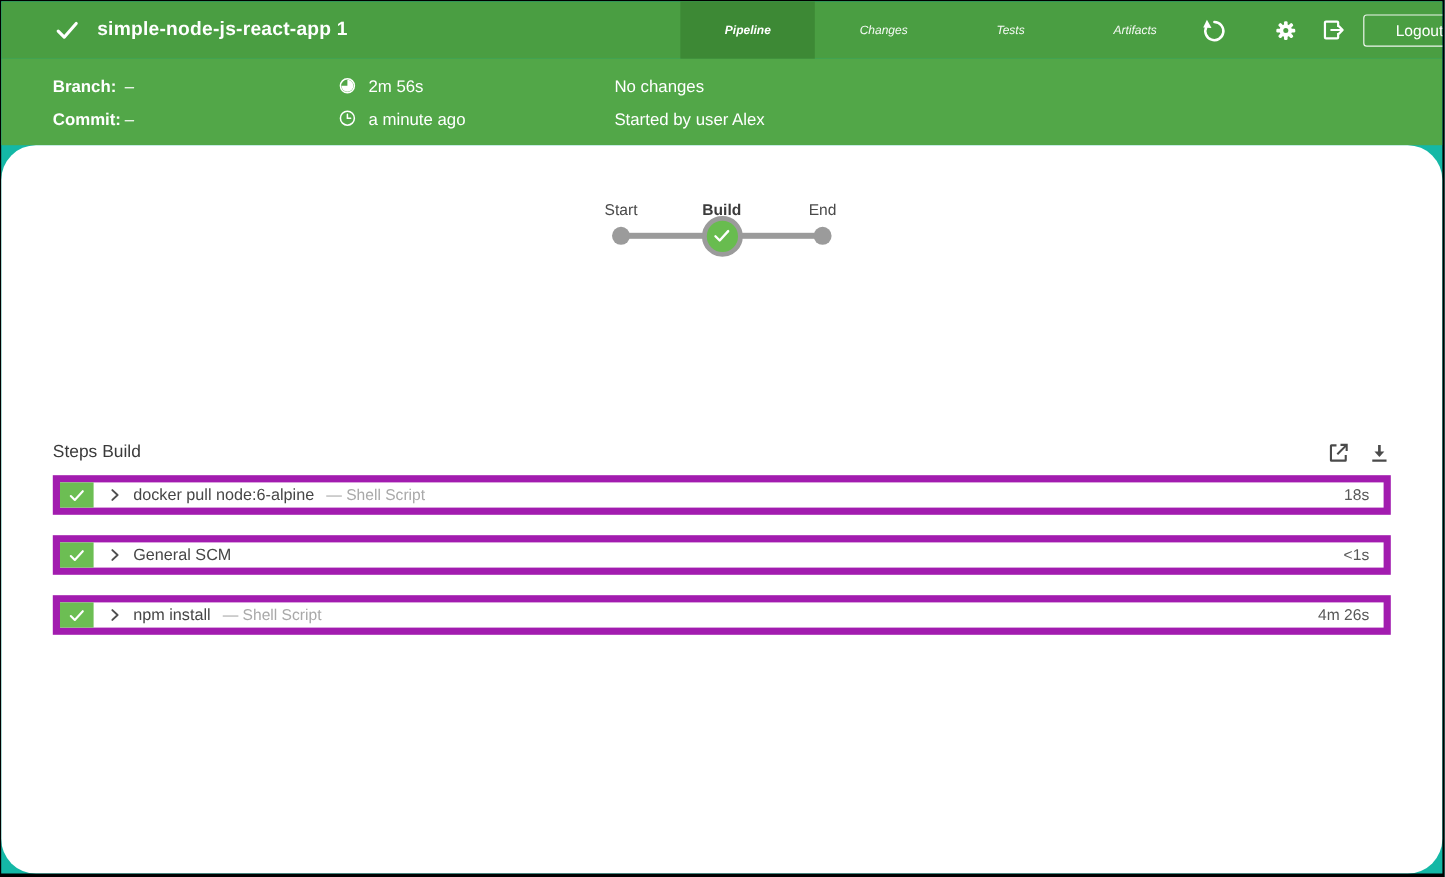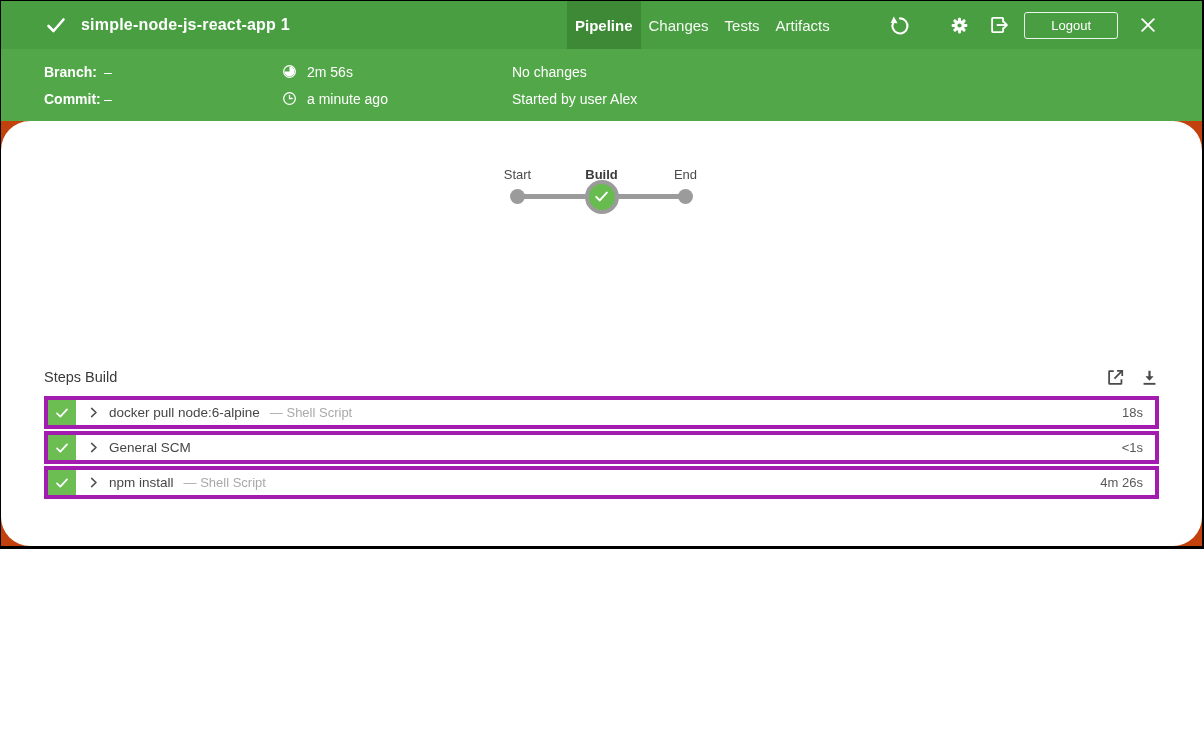--- a/index.html
+++ b/index.html
@@ -1,28 +1,28 @@
 <!DOCTYPE html>
 <html><head>
 <meta charset="utf-8">
 <style>
   * { margin:0; padding:0; box-sizing:border-box; }
   html,body { width:1204px; height:731px; }
   body { font-family:"Liberation Sans", sans-serif; background:#fff; }
 
-  .window { width:1204px; height:549px; border:1px solid #000; border-right-width:2px;
-            border-bottom-width:3px; display:flex; flex-direction:column; background:#c2410c; overflow:hidden; }
+  .window { width:1204px; height:731px; border:1px solid #000; border-right-width:2px;
+            border-bottom-width:3px; display:flex; flex-direction:column; background:#14b8a6; overflow:hidden; }
 
   
   .topbar { height:48px; background:#4a9e42; display:flex; align-items:stretch; color:#fff; flex-shrink:0; }
   .title-area { display:flex; align-items:center; padding-left:43px; gap:13px; width:566px; flex-shrink:0; }
   .title { font-size:16px; font-weight:bold; letter-spacing:.2px; white-space:nowrap; }
   .tabs { display:flex; align-items:stretch; }
-  .tab { display:flex; align-items:center; padding:0 8px; font-size:15px; color:rgba(255,255,255,.95);
-         cursor:pointer; white-space:nowrap; }
+  .tab { display:flex; align-items:center; padding:0 37px; font-size:10px; color:rgba(255,255,255,.95);
+         cursor:pointer; white-space:nowrap;font-style:italic; }
   .tab.active { background:#3d8935; font-weight:bold; color:#fff; }
   .actions { margin-left:auto; display:flex; align-items:center; padding-right:44px; }
   .iconbtn { display:flex; align-items:center; justify-content:center; cursor:pointer; background:none; border:none; }
   .btn-refresh { margin-right:38px; }
   .btn-gear { margin-right:18px; }
   .btn-exit { margin-right:14px; }
   .logout-btn { margin-right:20px; background:transparent; border:1px solid rgba(255,255,255,.9);
                 border-radius:3px; color:#fff; font-family:inherit; font-size:13px; padding:6px 26px;
                 cursor:pointer; line-height:1; }
 
@@ -48,21 +48,21 @@
   .gdot-start { left:13.5px; } .gdot-end { left:181.5px; }
   .gnode-build { position:absolute; left:88px; top:12.5px; width:34px; height:34px; border-radius:50%;
                  background:#68bc4f; border:4px solid #9b9b9b; display:flex; align-items:center;
                  justify-content:center; cursor:pointer; }
 
   
   .steps { margin:138px 43px 0; }
   .steps-header { display:flex; align-items:center; height:28px; margin-bottom:5px; }
   .steps-title { font-size:14.5px; color:#3a3a3a; }
   .steps-actions { margin-left:auto; display:flex; align-items:center; gap:14px; }
-  .step-row { height:33px; border:4px solid #a21caf; margin-bottom:2px; display:flex; align-items:center;
+  .step-row { height:33px; border:6px solid #a21caf; margin-bottom:17px; display:flex; align-items:center;
               background:#fff; cursor:pointer; }
   .step-status { width:28px; align-self:stretch; background:#6cbe53; display:flex; align-items:center;
                  justify-content:center; flex-shrink:0; }
   .step-chev { margin-left:10px; display:flex; }
   .step-name { margin-left:8px; font-size:13.5px; color:#464646; white-space:nowrap; }
   .step-type { margin-left:10px; font-size:13px; color:#a9a9a9; white-space:nowrap; }
   .step-duration { margin-left:auto; padding-right:12px; font-size:13px; color:#585858; white-space:nowrap; }
 </style>
 </head>
 <body>

